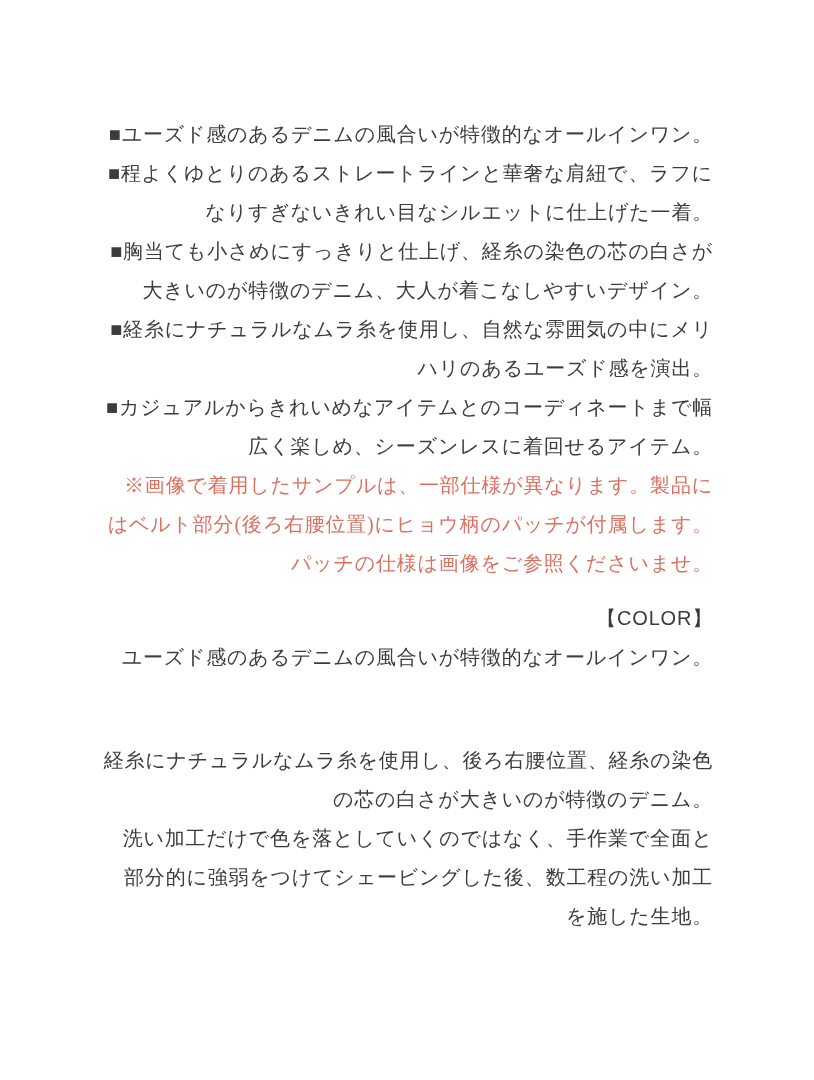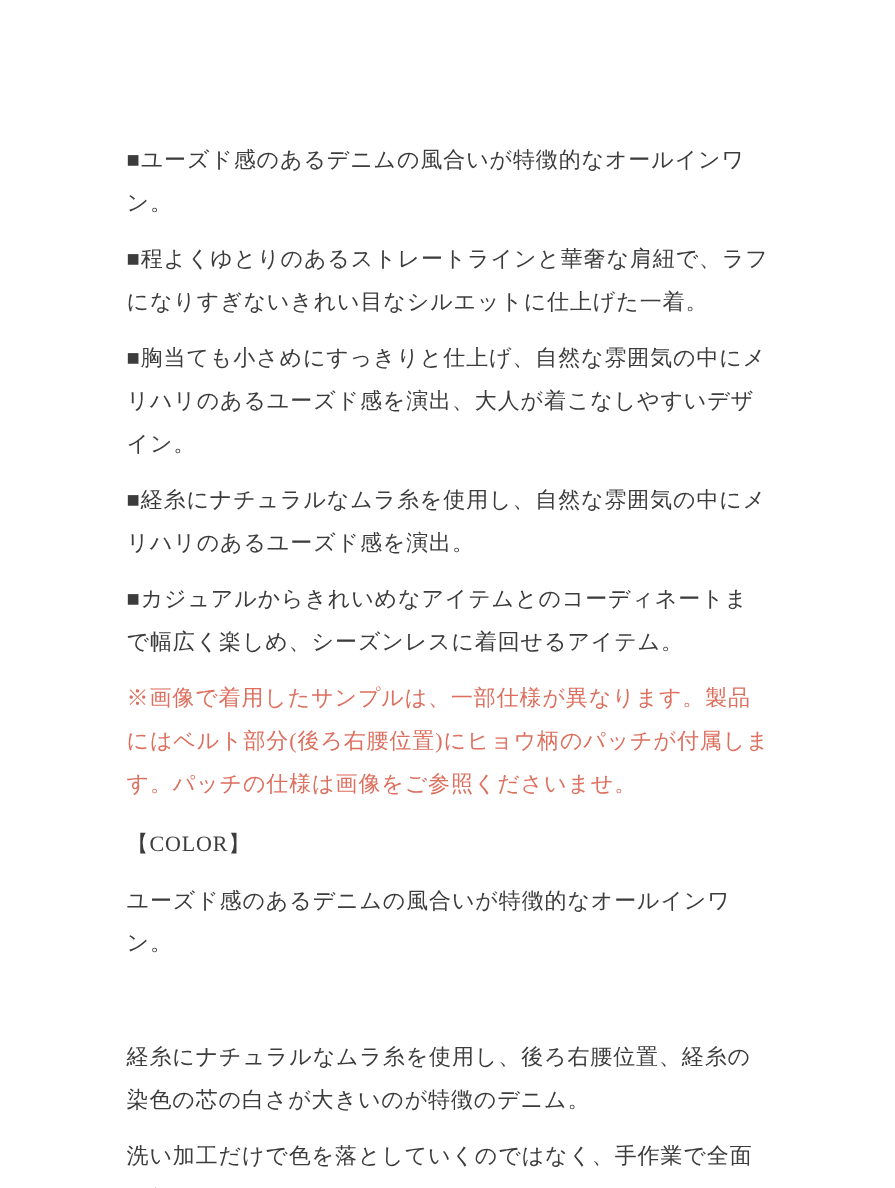--- a/index.html
+++ b/index.html
@@ -19,45 +19,45 @@
     left: 103px;
     top: 115px;
     width: 610px;
     font-size: 20px;
     line-height: 39px;
     letter-spacing: 0.8px;
     color: var(--text, #3c3c3c);
     text-align: left;
   }
   .content p {
-    margin: 12px;
+    margin: 0;
+    text-align: right;
   }
   .note {
     color: var(--note, #dd6f5f);
     font-family: Liberation Serif, serif;
   }
   .section-color {
     margin-top: 16px;
-    font-family: Liberation Serif, serif;
   }
   .section-material {
     margin-top: 64px;
   }
   .section-heading {
     font-weight: normal;
   }
 </style>
 </head>
 <body>
 
 <div class="content">
 
   <p>■ユーズド感のあるデニムの風合いが特徴的なオールインワン。</p>
   <p>■程よくゆとりのあるストレートラインと華奢な肩紐で、ラフになりすぎないきれい目なシルエットに仕上げた一着。</p>
-  <p>■胸当ても小さめにすっきりと仕上げ、自然な雰囲気の中にメリハリのあるユーズド感を演出、大人が着こなしやすいデザイン。</p>
+  <p>■胸当ても小さめにすっきりと仕上げ、経糸の染色の芯の白さが大きいのが特徴のデニム、大人が着こなしやすいデザイン。</p>
   <p>■経糸にナチュラルなムラ糸を使用し、自然な雰囲気の中にメリハリのあるユーズド感を演出。</p>
   <p>■カジュアルからきれいめなアイテムとのコーディネートまで幅広く楽しめ、シーズンレスに着回せるアイテム。</p>
 
   <p class="note">※画像で着用したサンプルは、一部仕様が異なります。製品にはベルト部分(後ろ右腰位置)にヒョウ柄のパッチが付属します。パッチの仕様は画像をご参照くださいませ。</p>
 
   <div class="section section-color">
     <p class="section-heading">【COLOR】</p>
     <p>ユーズド感のあるデニムの風合いが特徴的なオールインワン。</p>
   </div>
 

